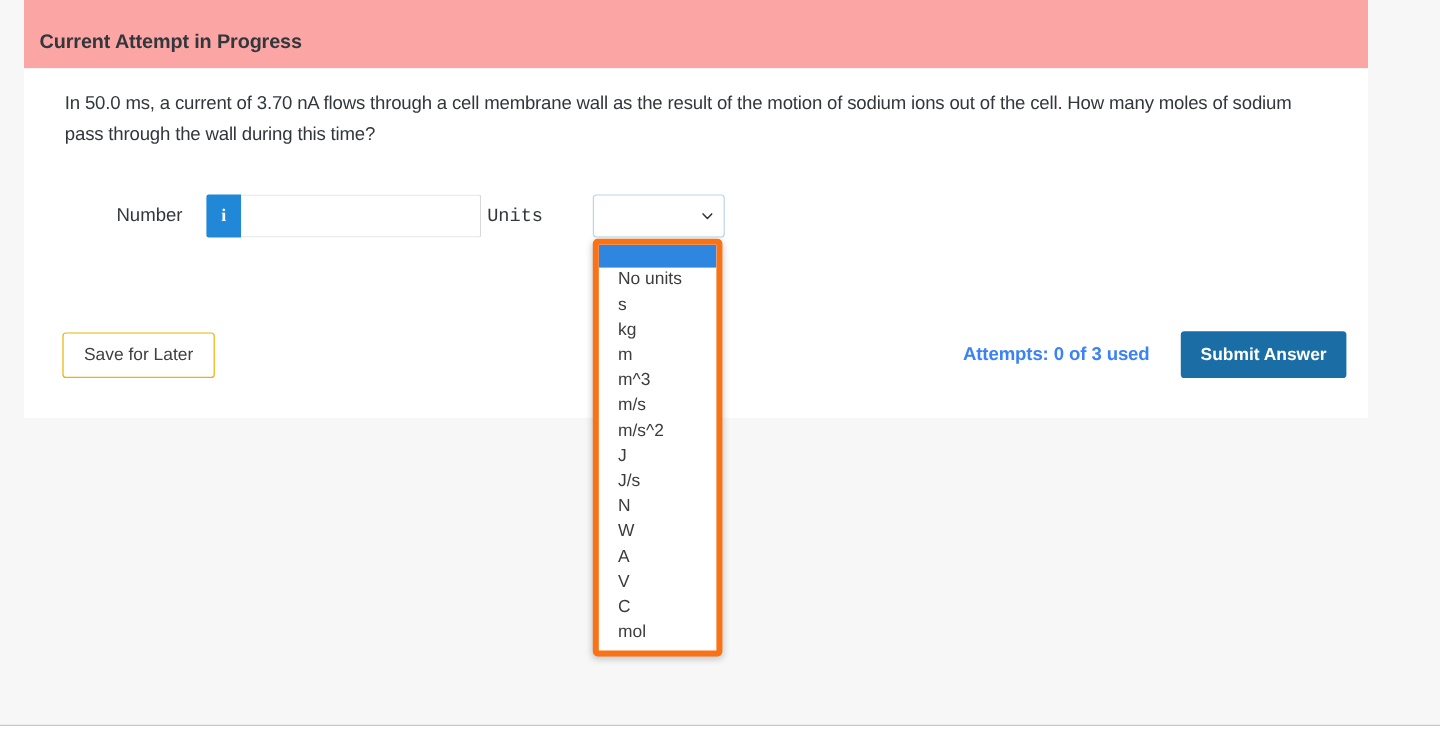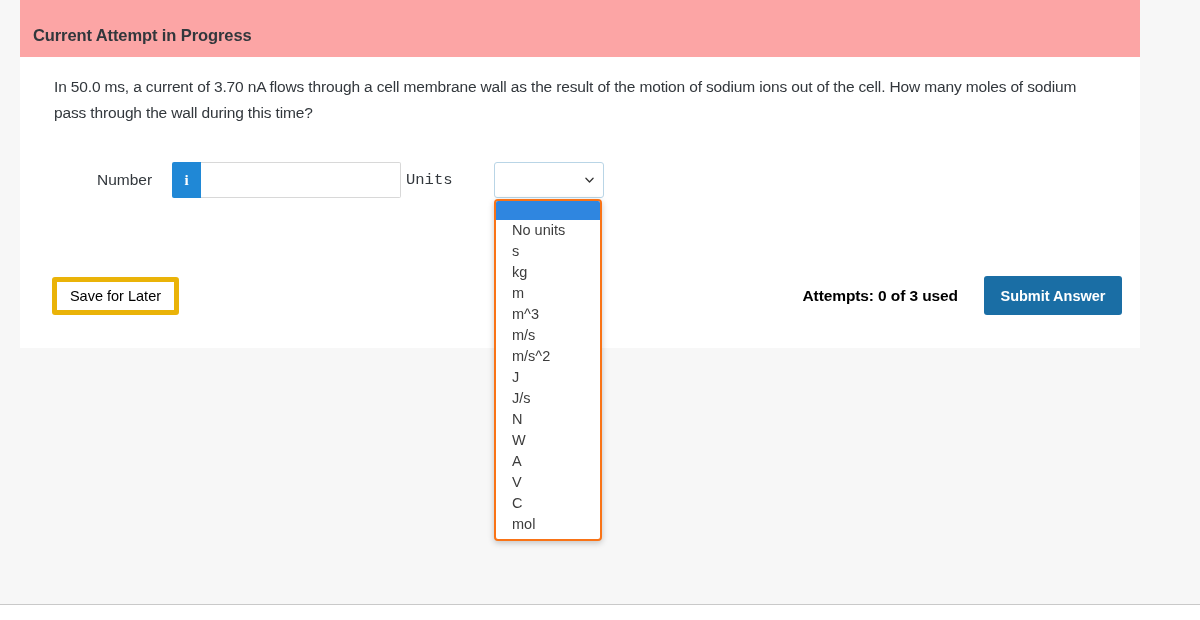--- a/index.html
+++ b/index.html
@@ -172,21 +172,21 @@
   .chev svg { display: block; }
 
   
   .option-list {
     position: absolute;
     left: 0;
     top: 37px;
     width: 108px;
     box-sizing: border-box;
     background: #ffffff;
-    border: 2px solid #f97316;
+    border: 5px solid #f97316;
     border-radius: 4px;
     box-shadow: 0 2px 6px rgba(0,0,0,0.22);
     padding: 0 0 4px 0;
     overflow: hidden;
   }
   .option {
     height: 21px;
     line-height: 21px;
     padding-left: 16px;
     font-size: 14.5px;
@@ -205,37 +205,37 @@
 
   
   .save-btn {
     position: absolute;
     left: 32px;
     top: 220px;
     width: 127px;
     height: 38px;
     box-sizing: border-box;
     background: #ffffff;
-    border: 5px solid #eab308;
+    border: 1px solid #eab308;
     border-radius: 3px;
-    color: #000000;
+    color: #404040;
     font-size: 14.5px;
     font-family: "Liberation Sans", "DejaVu Sans", sans-serif;
     cursor: pointer;
   }
 
   .attempts {
     position: absolute;
     right: 182px;
     top: 220px;
     height: 38px;
     line-height: 38px;
     font-size: 15.5px;
     font-weight: bold;
-    color: #000000;
+    color: #3b82f6;
     white-space: nowrap;
     letter-spacing: -0.1px;
   }
 
   .submit-btn {
     position: absolute;
     right: 18px;
     top: 219px;
     width: 138px;
     height: 39px;

